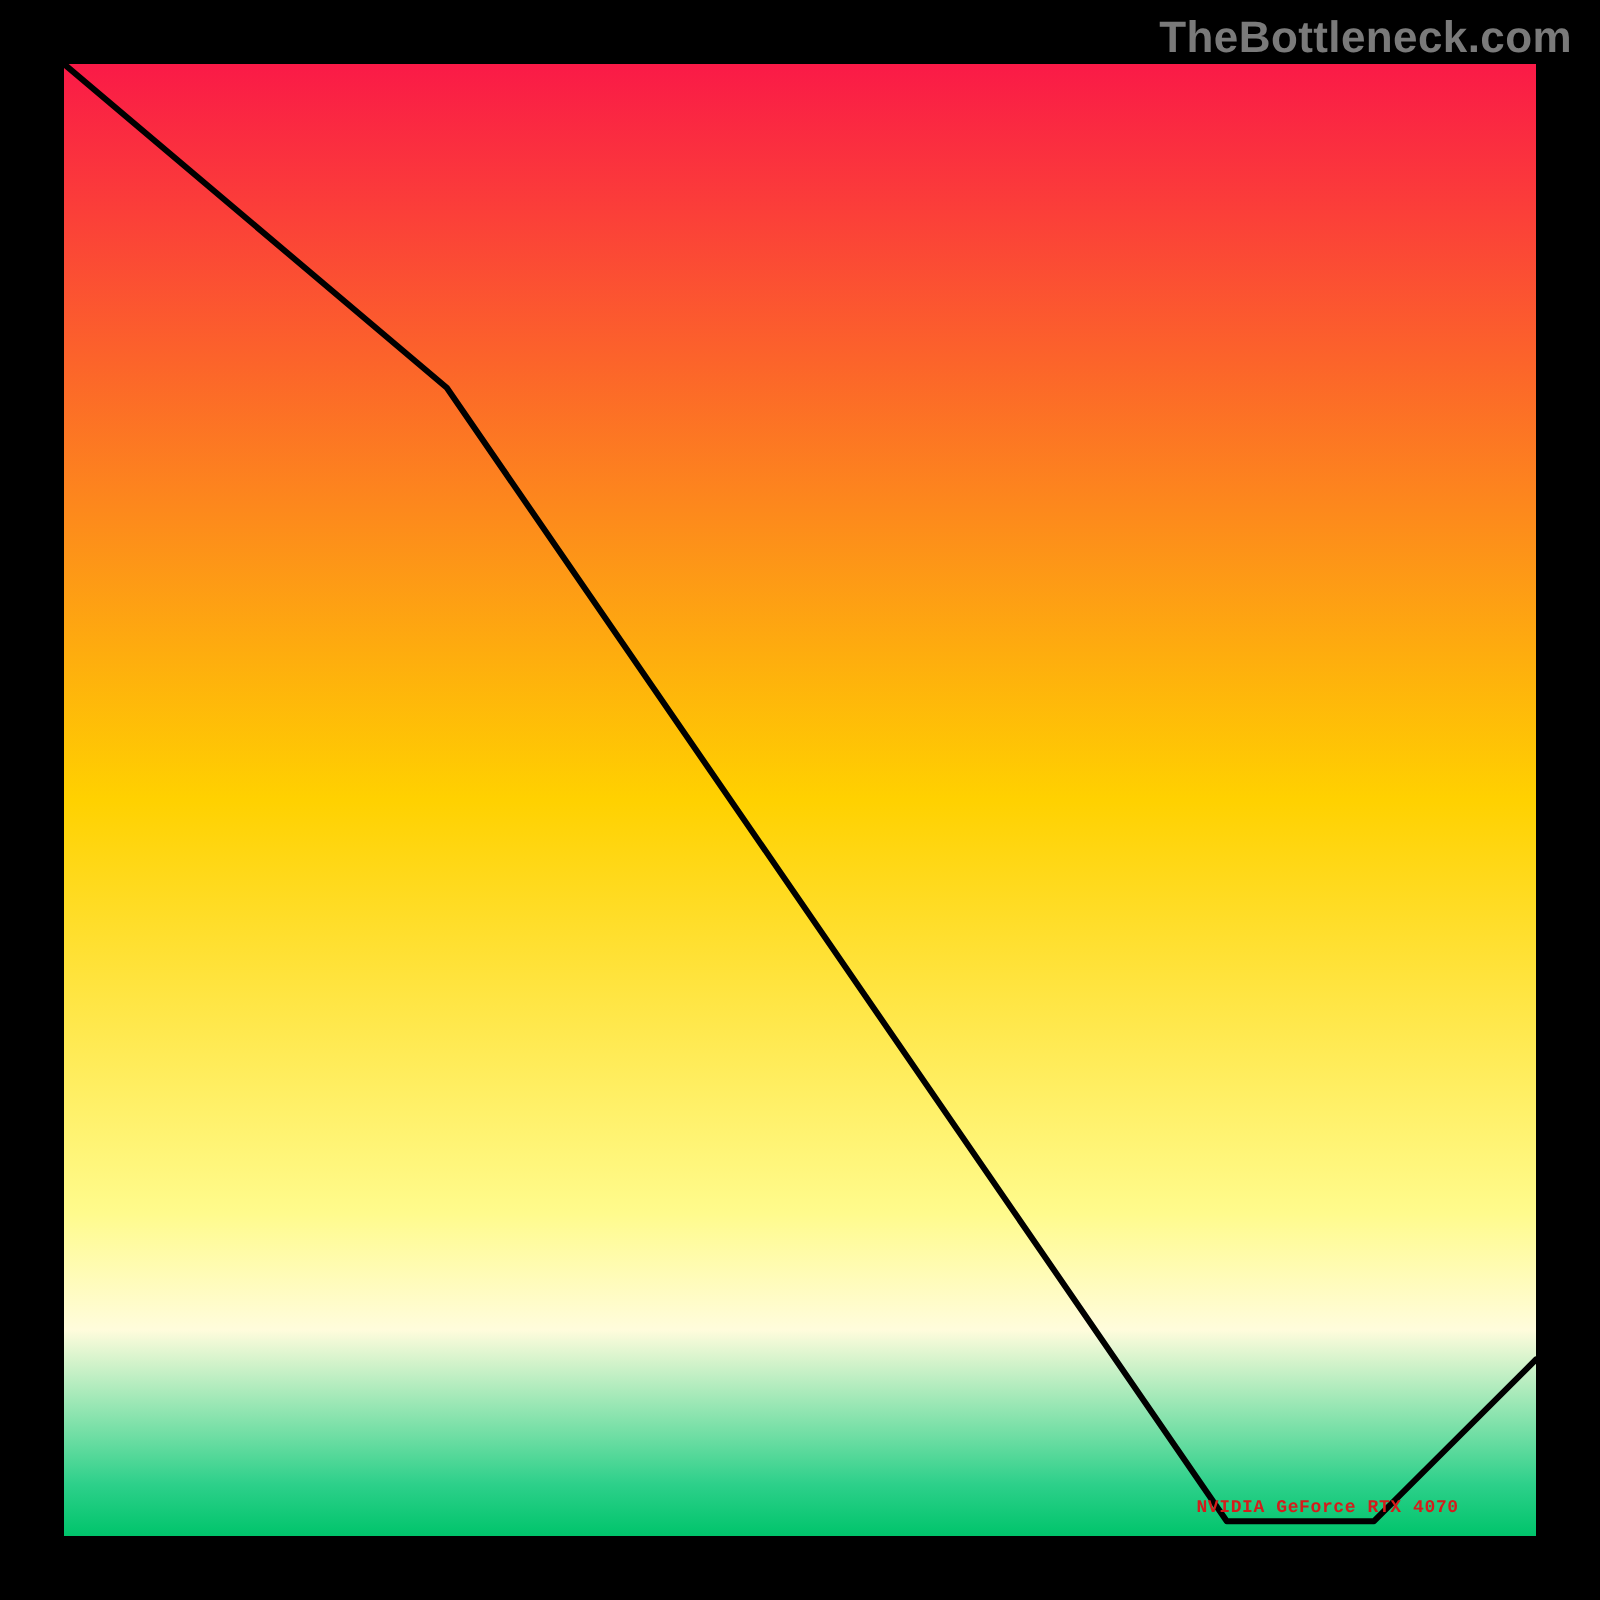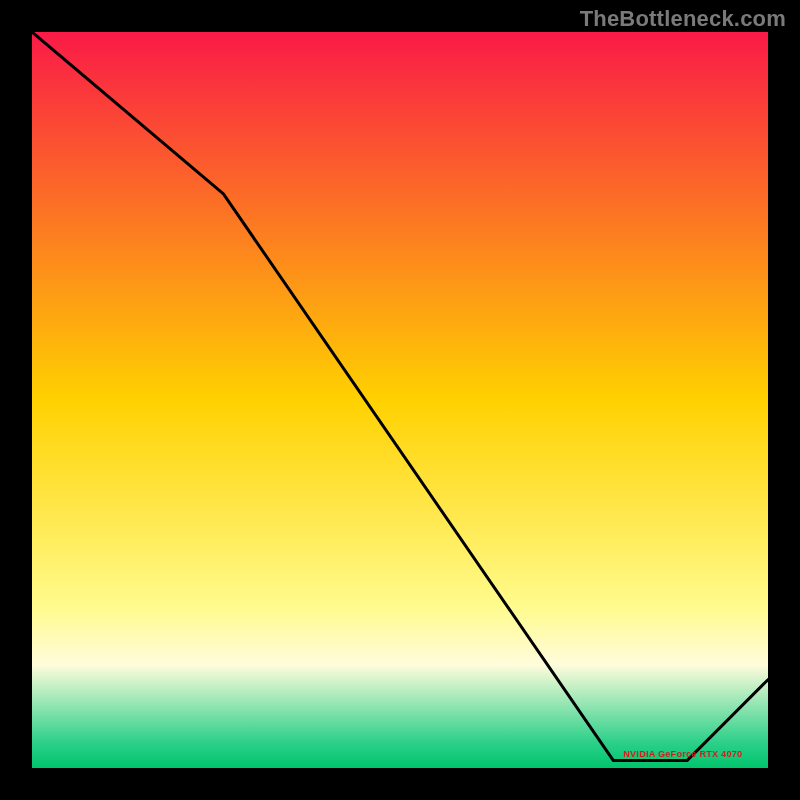--- a/index.html
+++ b/index.html
@@ -23,27 +23,26 @@
   .plot {
     position: absolute;
     left: 32px;
     top: 32px;
     width: 736px;
     height: 736px;
   }
   .plot svg { display: block; }
   .annot {
     position: absolute;
-    font-family: Liberation Sans, sans-serif;
+    font-family: Liberation Mono, monospace;
     font-size: 9px;
     font-weight: bold;
     color: #d61b1b;
     letter-spacing: 0.3px;
     white-space: nowrap;
-    margin-left: 25px;
   }
 </style>
 </head>
 <body>
 
 <div class="frame">
 
   <div class="attribution">TheBottleneck.com</div>
 
   <div class="plot">

